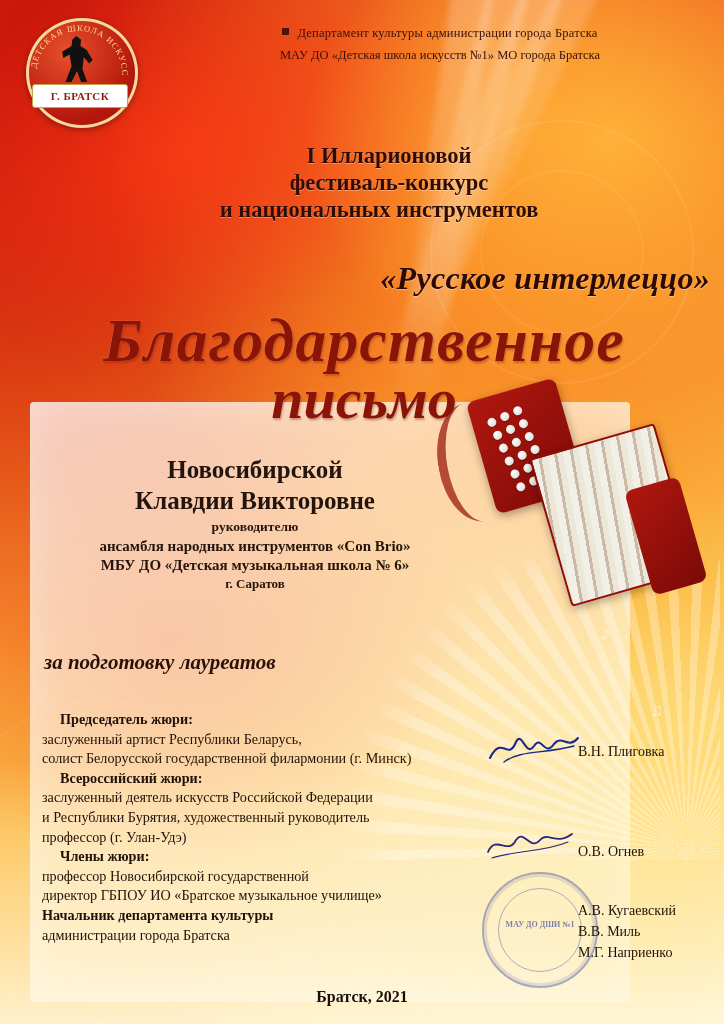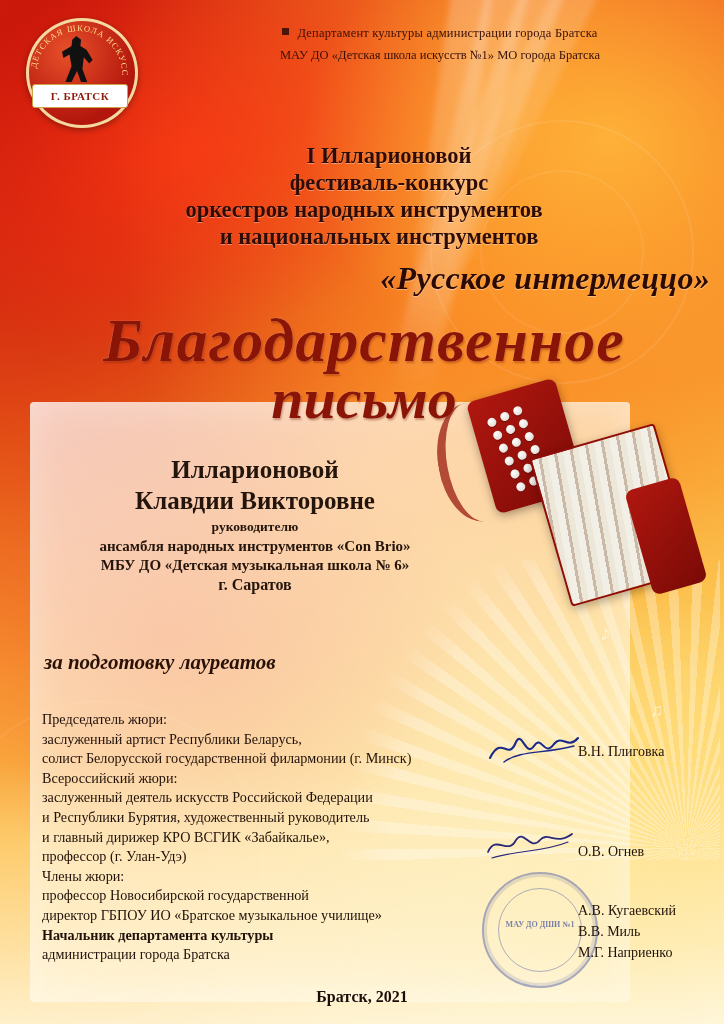--- a/index.html
+++ b/index.html
@@ -99,30 +99,30 @@
   .big .w1{font-size:62px;line-height:68px;letter-spacing:1px;}
   .big .w2{font-size:58px;line-height:62px;margin-top:-6px;}
 
   
   .recip{position:absolute;left:40px;top:455px;width:430px;text-align:center;color:#24150c;}
   .recip .n1{font-size:25px;font-weight:bold;line-height:30px;}
   .recip .n2{font-size:25px;font-weight:bold;line-height:32px;}
   .recip .role{font-size:13.5px;font-weight:bold;margin-top:2px;}
   .recip .org1{font-size:15px;font-weight:bold;margin-top:3px;}
   .recip .org2{font-size:15px;font-weight:bold;margin-top:2px;}
-  .recip .city{font-size:16px;font-weight:bold;margin-top:2px;}
+  .recip .city{font-size:13px;font-weight:bold;margin-top:2px;}
 
   .for{
     position:absolute;left:44px;top:650px;width:420px;
     font-size:21px;font-weight:bold;font-style:italic;color:#2a1108;
   }
 
   
   .jury{position:absolute;left:42px;top:710px;width:520px;color:#201109;font-size:14.2px;line-height:19.6px;}
-  .jury .hd{font-weight:normal;}
+  .jury .hd{font-weight:bold;margin-left:18px;}
   .jury .ln{white-space:nowrap;}
   .names{position:absolute;left:578px;top:742px;width:150px;font-size:14px;color:#201109;line-height:19px;}
   .n-pligovka{position:absolute;left:578px;top:742px;}
   .n-ognev{position:absolute;left:578px;top:842px;}
   .n-kug{position:absolute;left:578px;top:901px;}
   .n-mil{position:absolute;left:578px;top:922px;}
   .n-nap{position:absolute;left:578px;top:943px;}
 
   .city-year{
     position:absolute;left:0;top:988px;width:724px;text-align:center;
@@ -231,21 +231,20 @@
   </div>
 
   <div class="hdr">
     <div class="l1"><span class="sq"></span><span>Департамент культуры администрации города Братска</span></div>
     <div class="l2">МАУ ДО «Детская школа искусств №1» МО города Братска</div>
   </div>
 
   <div class="fest">
     <div class="r1">I Илларионовой</div>
     <div class="r1">фестиваль-конкурс</div>
-    <div>оркестров народных инструментов</div>
     <div class="r2">и национальных инструментов</div>
   </div>
 
   <div class="quote">«Русское интермеццо»</div>
 
   <div class="big">
     <div class="w1">Благодарственное</div>
     <div class="w2">письмо</div>
   </div>
 
@@ -273,38 +272,37 @@
         <i style="left:42px;top:70px"></i>
     </div>
     <div class="bellows"></div>
     <div class="body-r"></div>
   </div>
 
   <div class="note" style="left:600px;top:620px;">♪</div>
   <div class="note" style="left:650px;top:700px;font-size:18px;">♫</div>
 
   <div class="recip">
-    <div class="n1">Илларионовой</div>
+    <div class="n1">Новосибирской</div>
     <div class="n2">Клавдии Викторовне</div>
     <div class="role">руководителю</div>
     <div class="org1">ансамбля народных инструментов «Con Brio»</div>
     <div class="org2">МБУ ДО «Детская музыкальная школа № 6»</div>
     <div class="city">г. Саратов</div>
   </div>
 
   <div class="for">за подготовку лауреатов</div>
 
   <div class="jury">
     <div class="ln hd">Председатель жюри:</div>
     <div class="ln">заслуженный артист Республики Беларусь,</div>
     <div class="ln">солист Белорусской государственной филармонии (г. Минск)</div>
     <div class="ln hd">Всероссийский жюри:</div>
     <div class="ln">заслуженный деятель искусств Российской Федерации</div>
     <div class="ln">и Республики Бурятия, художественный руководитель</div>
-    <div class="ln">и главный дирижер КРО ВСГИК «Забайкалье»,</div>
     <div class="ln">профессор (г. Улан-Удэ)</div>
     <div class="ln hd">Члены жюри:</div>
     <div class="ln">профессор Новосибирской государственной</div>
     <div class="ln">директор ГБПОУ ИО «Братское музыкальное училище»</div>
     <div class="ln" style="font-weight:bold">Начальник департамента культуры</div>
     <div class="ln">администрации города Братска</div>
   </div>
 
   <svg class="sig sig1" viewBox="0 0 96 40">
     <path d="M4 30 C16 6, 22 34, 30 14 C36 2, 40 30, 48 18 C56 6, 58 30, 68 16 C76 6, 82 22, 92 10" fill="none" stroke="#1a2a8a" stroke-width="2.1" stroke-linecap="round"></path>

